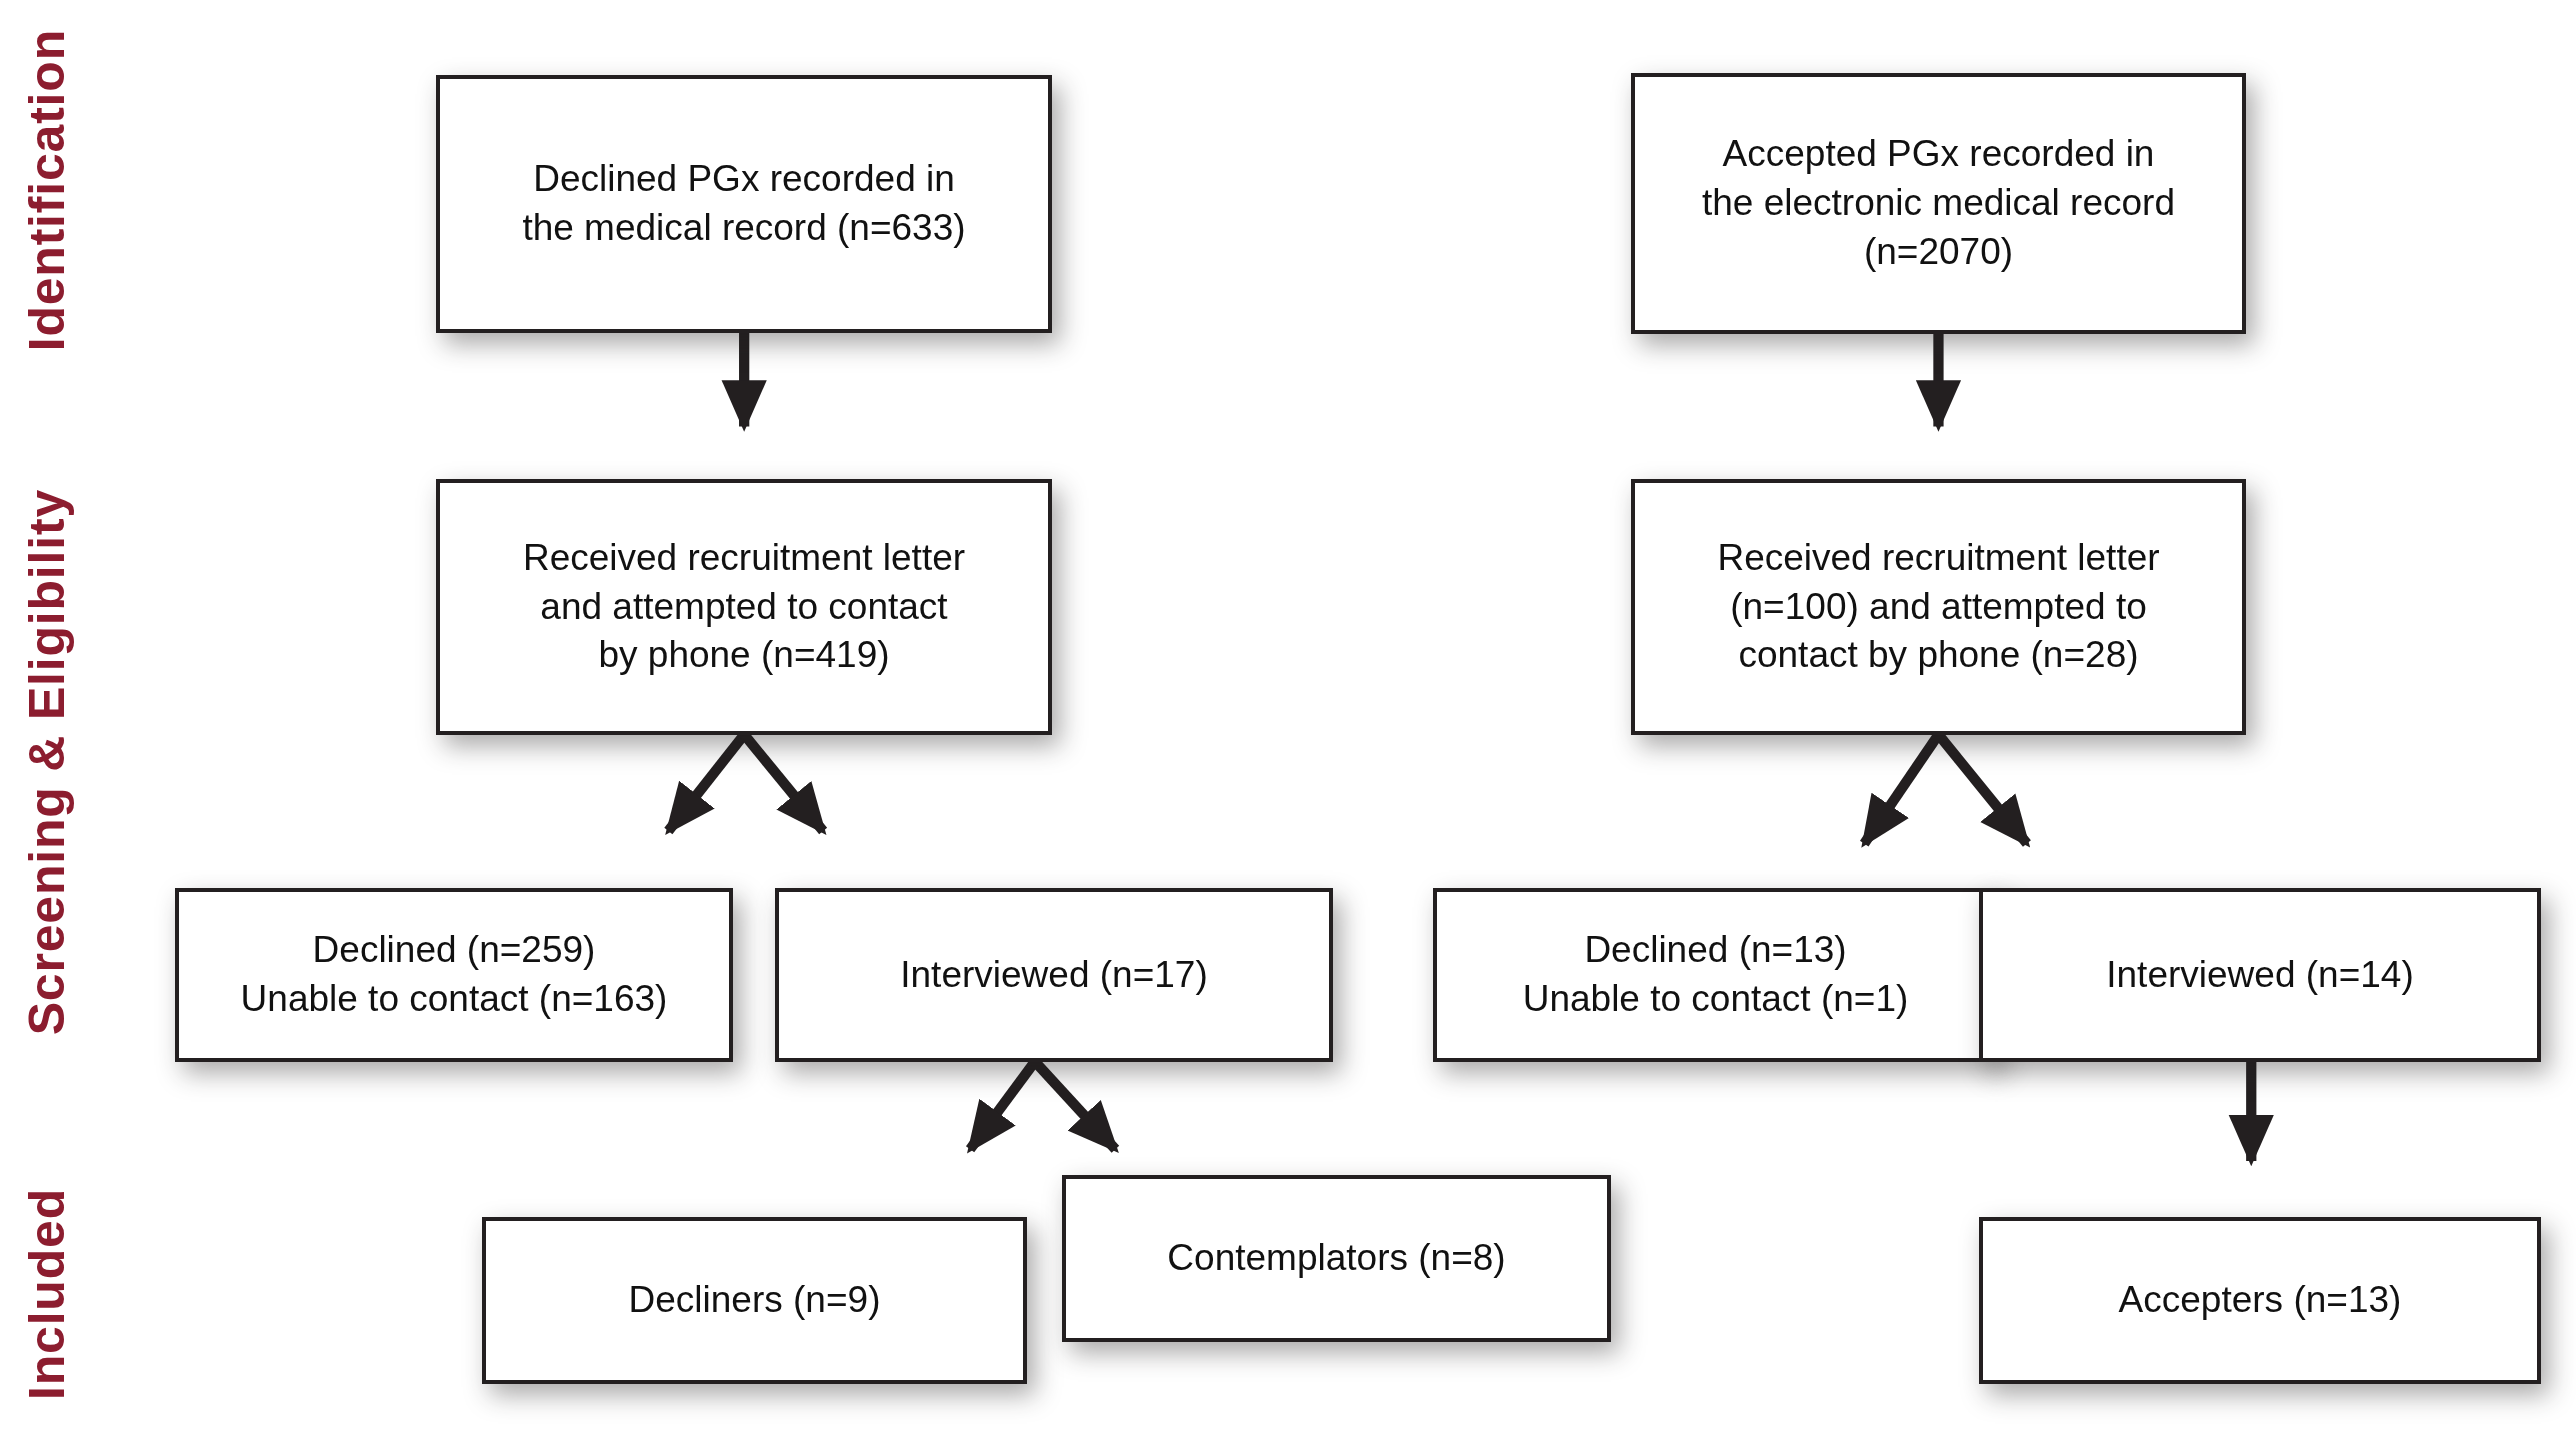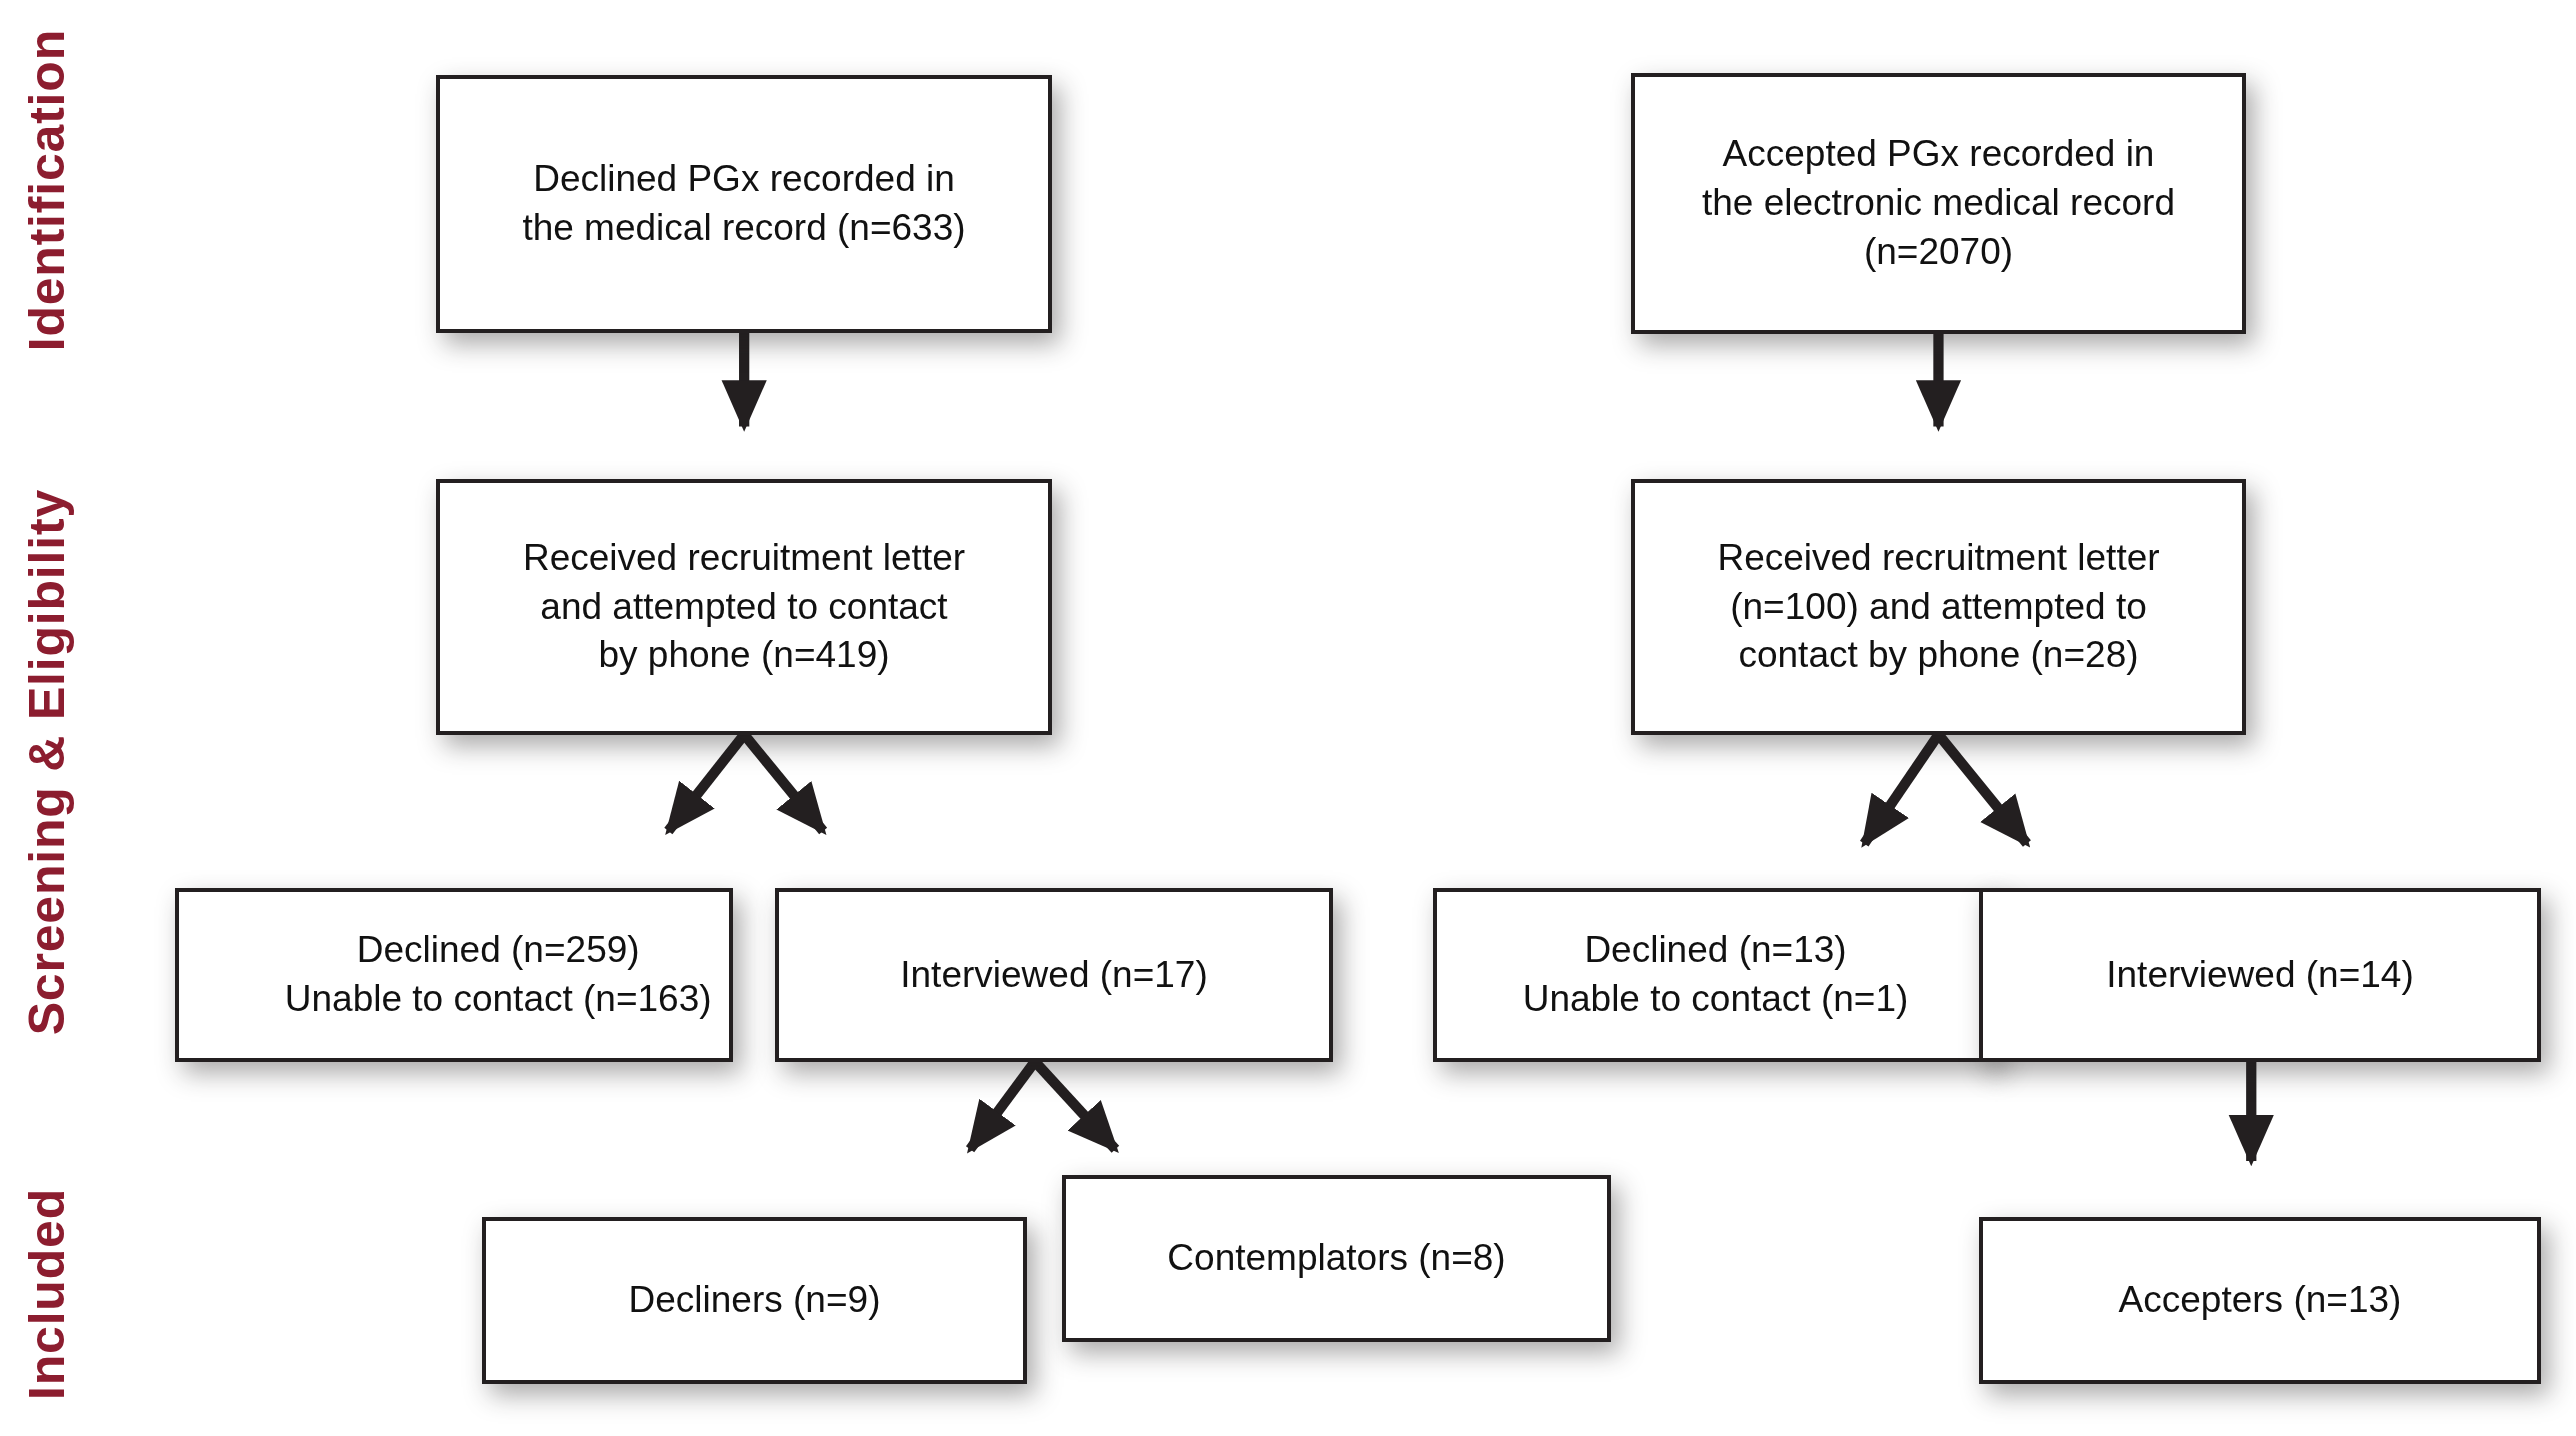--- a/index.html
+++ b/index.html
@@ -54,21 +54,21 @@
     color:#111111;
     font-size:37px;
     line-height:1.32;
     white-space:pre-line;
     padding:0 17.4px;
   }
   #box-declined-pgx      {left:436px;  top:75px;   width:616px; height:258px;}
   #box-accepted-pgx      {left:1631px; top:73px;   width:615px; height:261px;}
   #box-declined-letter   {left:436px;  top:479px;  width:616px; height:256px;}
   #box-accepted-letter   {left:1631px; top:479px;  width:615px; height:256px;}
-  #box-declined-screenout{left:175px;  top:888px; width:558px; height:174px;justify-content:flex-end;}
+  #box-declined-screenout{left:175px;  top:888px; width:558px; height:174px;}
   #box-declined-interview{left:775px;  top:888px; width:558px; height:174px;text-align:right;}
   #box-accepted-screenout{left:1389px; top:888px; width:565px; height:174px;margin-left:44px;}
   #box-accepted-interview{left:1979px; top:888px; width:562px; height:174px;}
   #box-decliners         {left:482px;  top:1217px; width:545px; height:167px;}
   #box-contemplators     {left:1062px; top:1175px; width:549px; height:167px;}
   #box-accepters         {left:1979px; top:1217px; width:562px; height:167px;}
 
   
   .arrow-layer{
     position:absolute;

